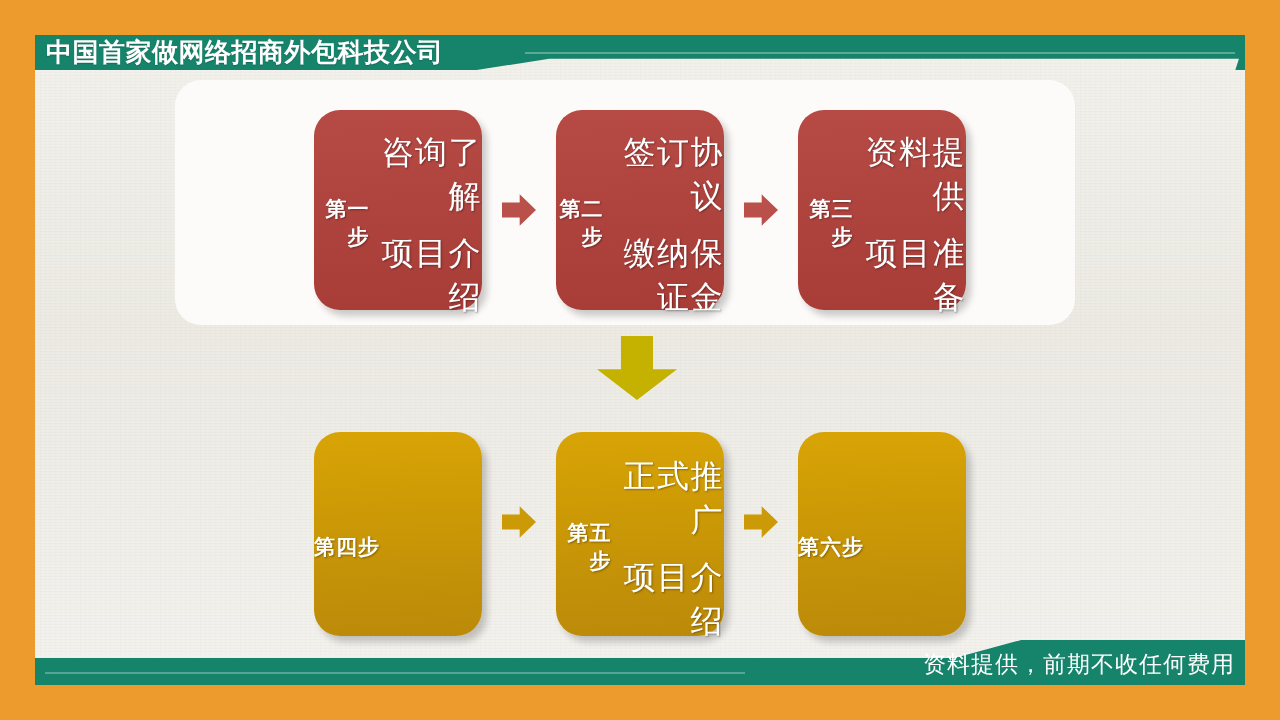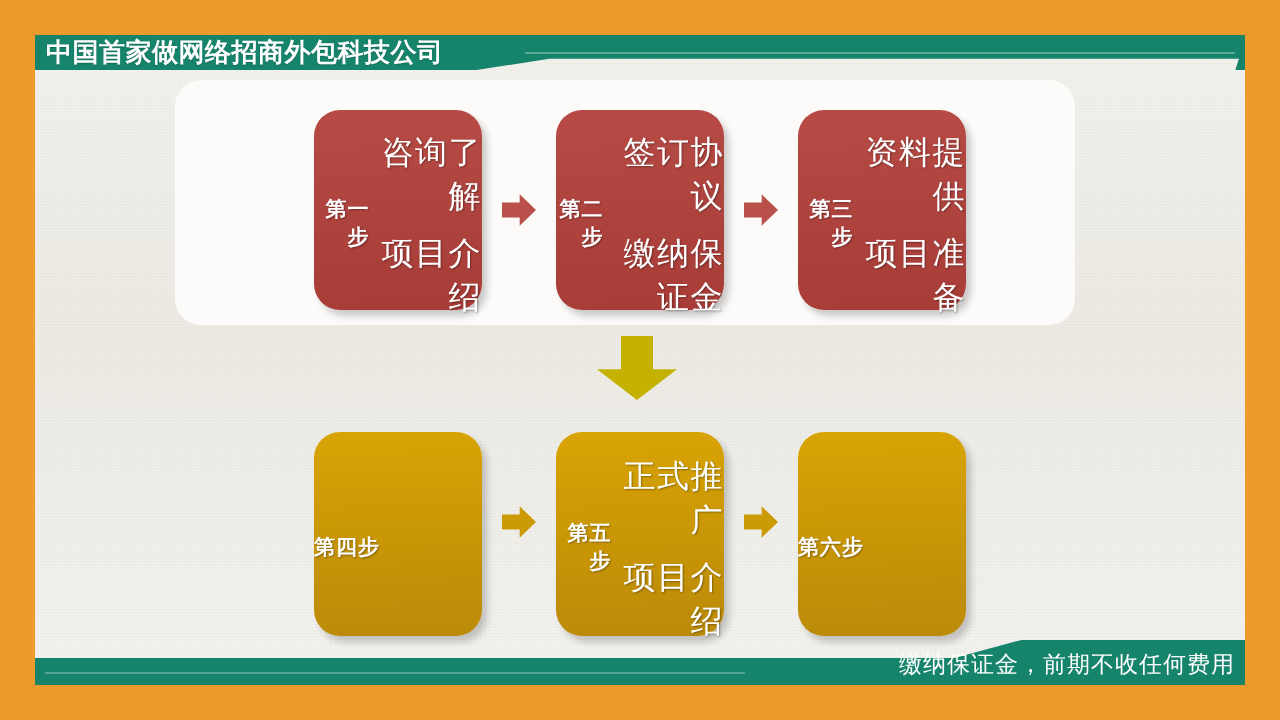--- a/index.html
+++ b/index.html
@@ -306,15 +306,15 @@
 
       <div class="card gold">
         <div class="card-step">第六步</div>
       </div>
 
     </div>
   </div>
 
   <div id="footer-band"></div>
   <div id="footer-hairline"></div>
-  <div id="footer-text">缴纳保证金，前期不收任何费用</div>
+  <div id="footer-text">资料提供，前期不收任何费用</div>
 
 </div>
 
 </body></html>

